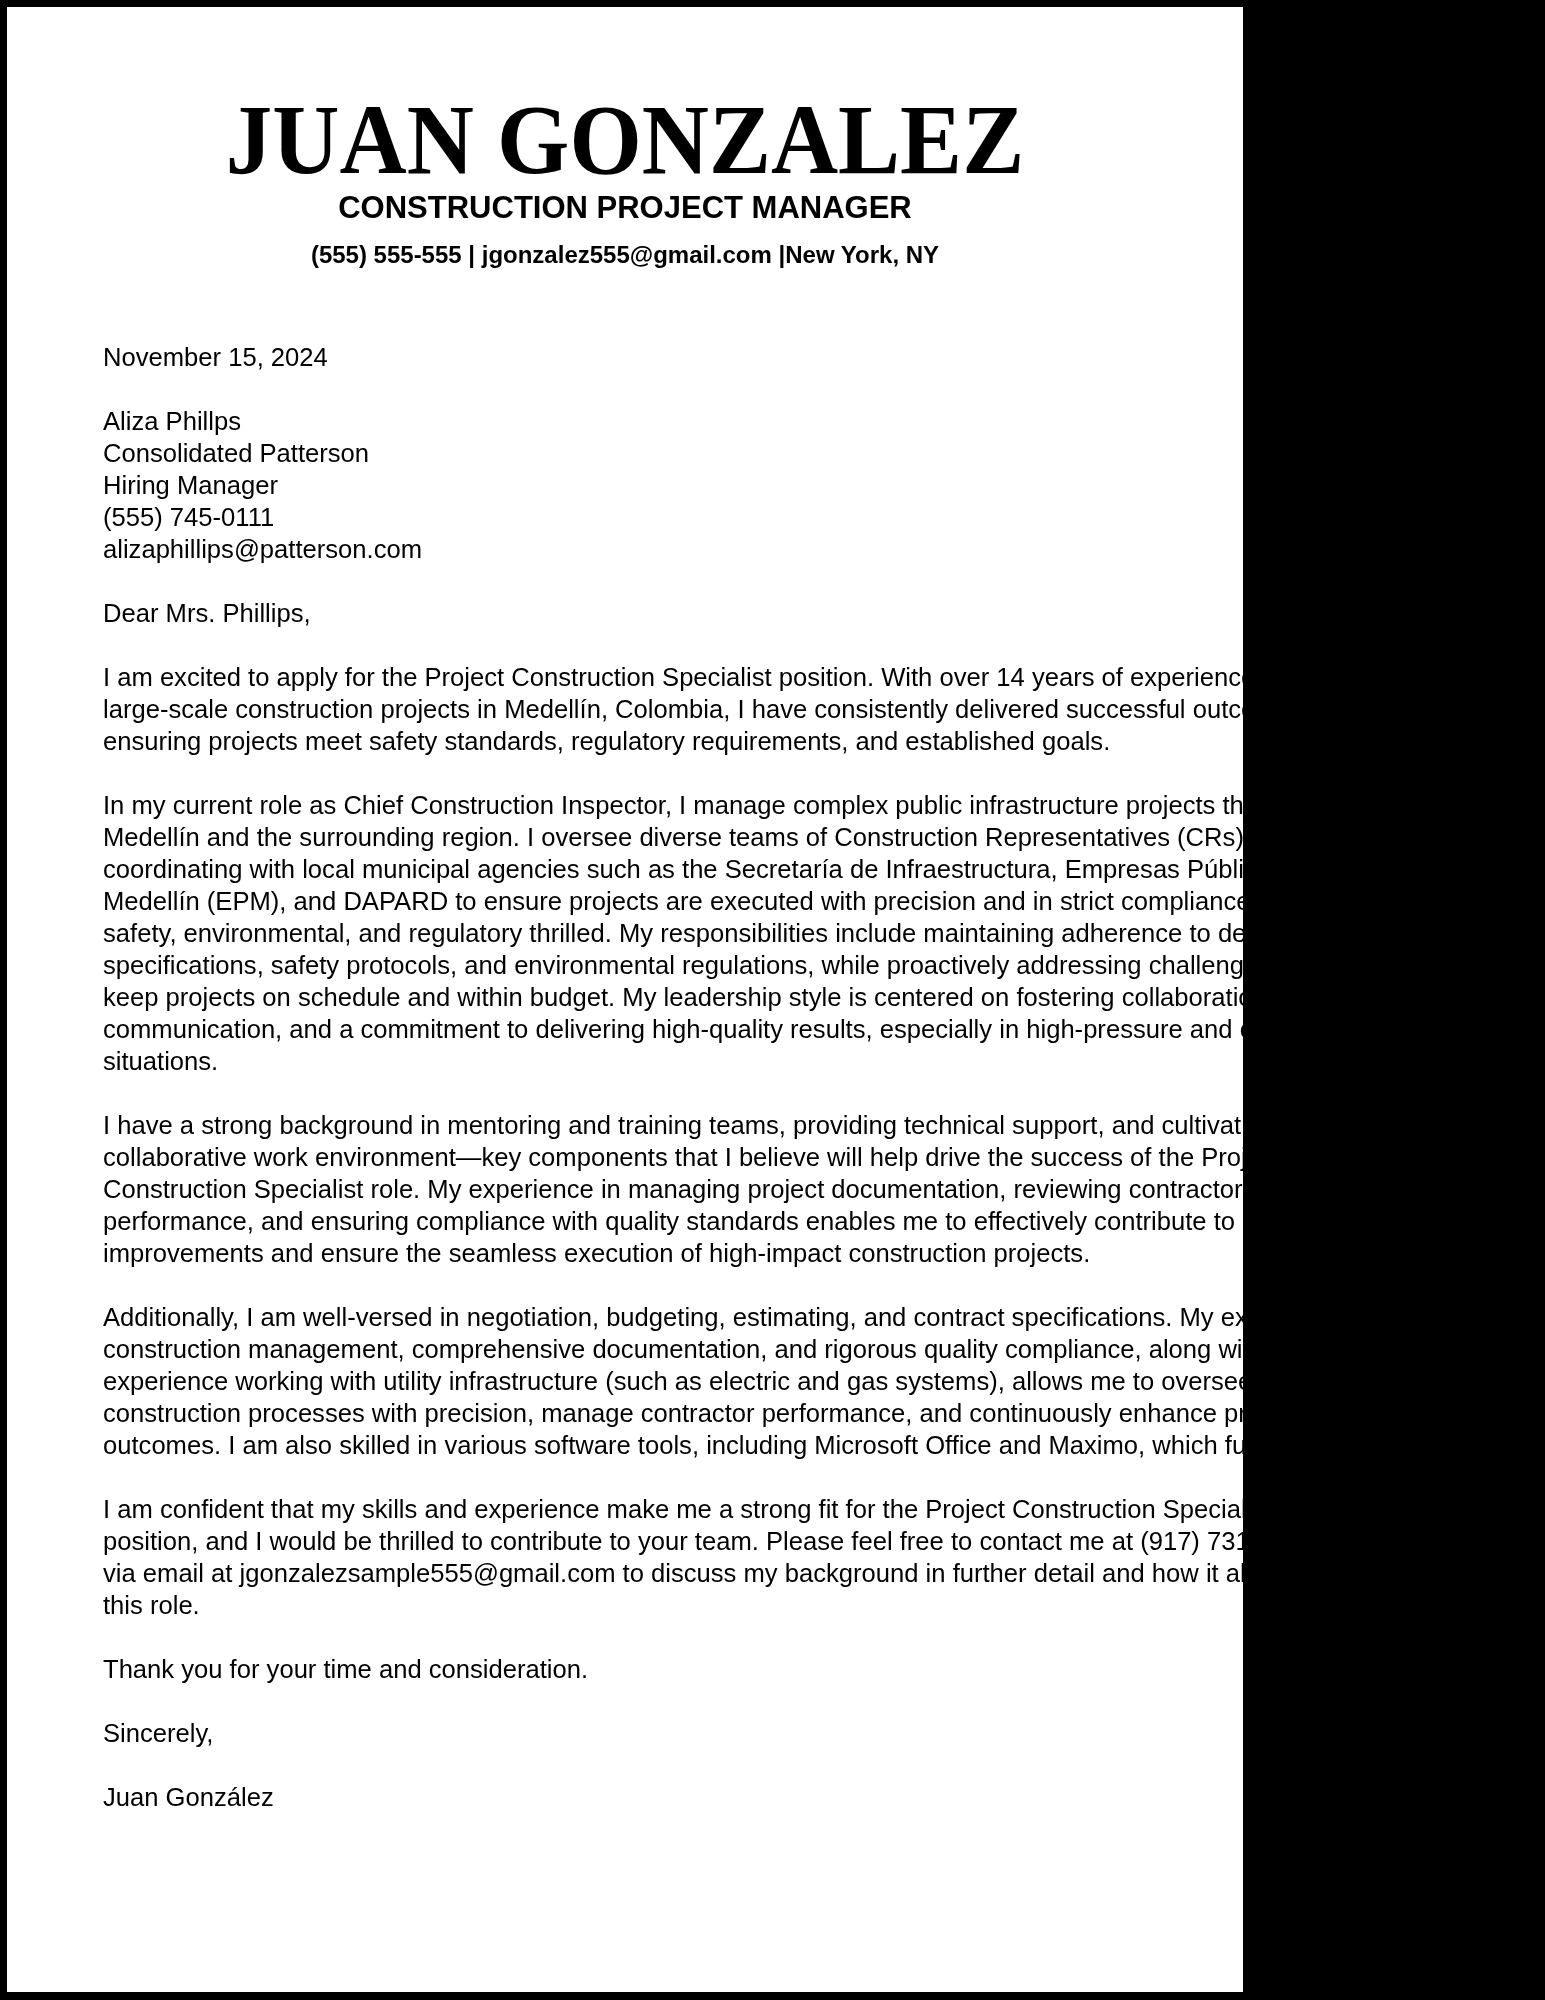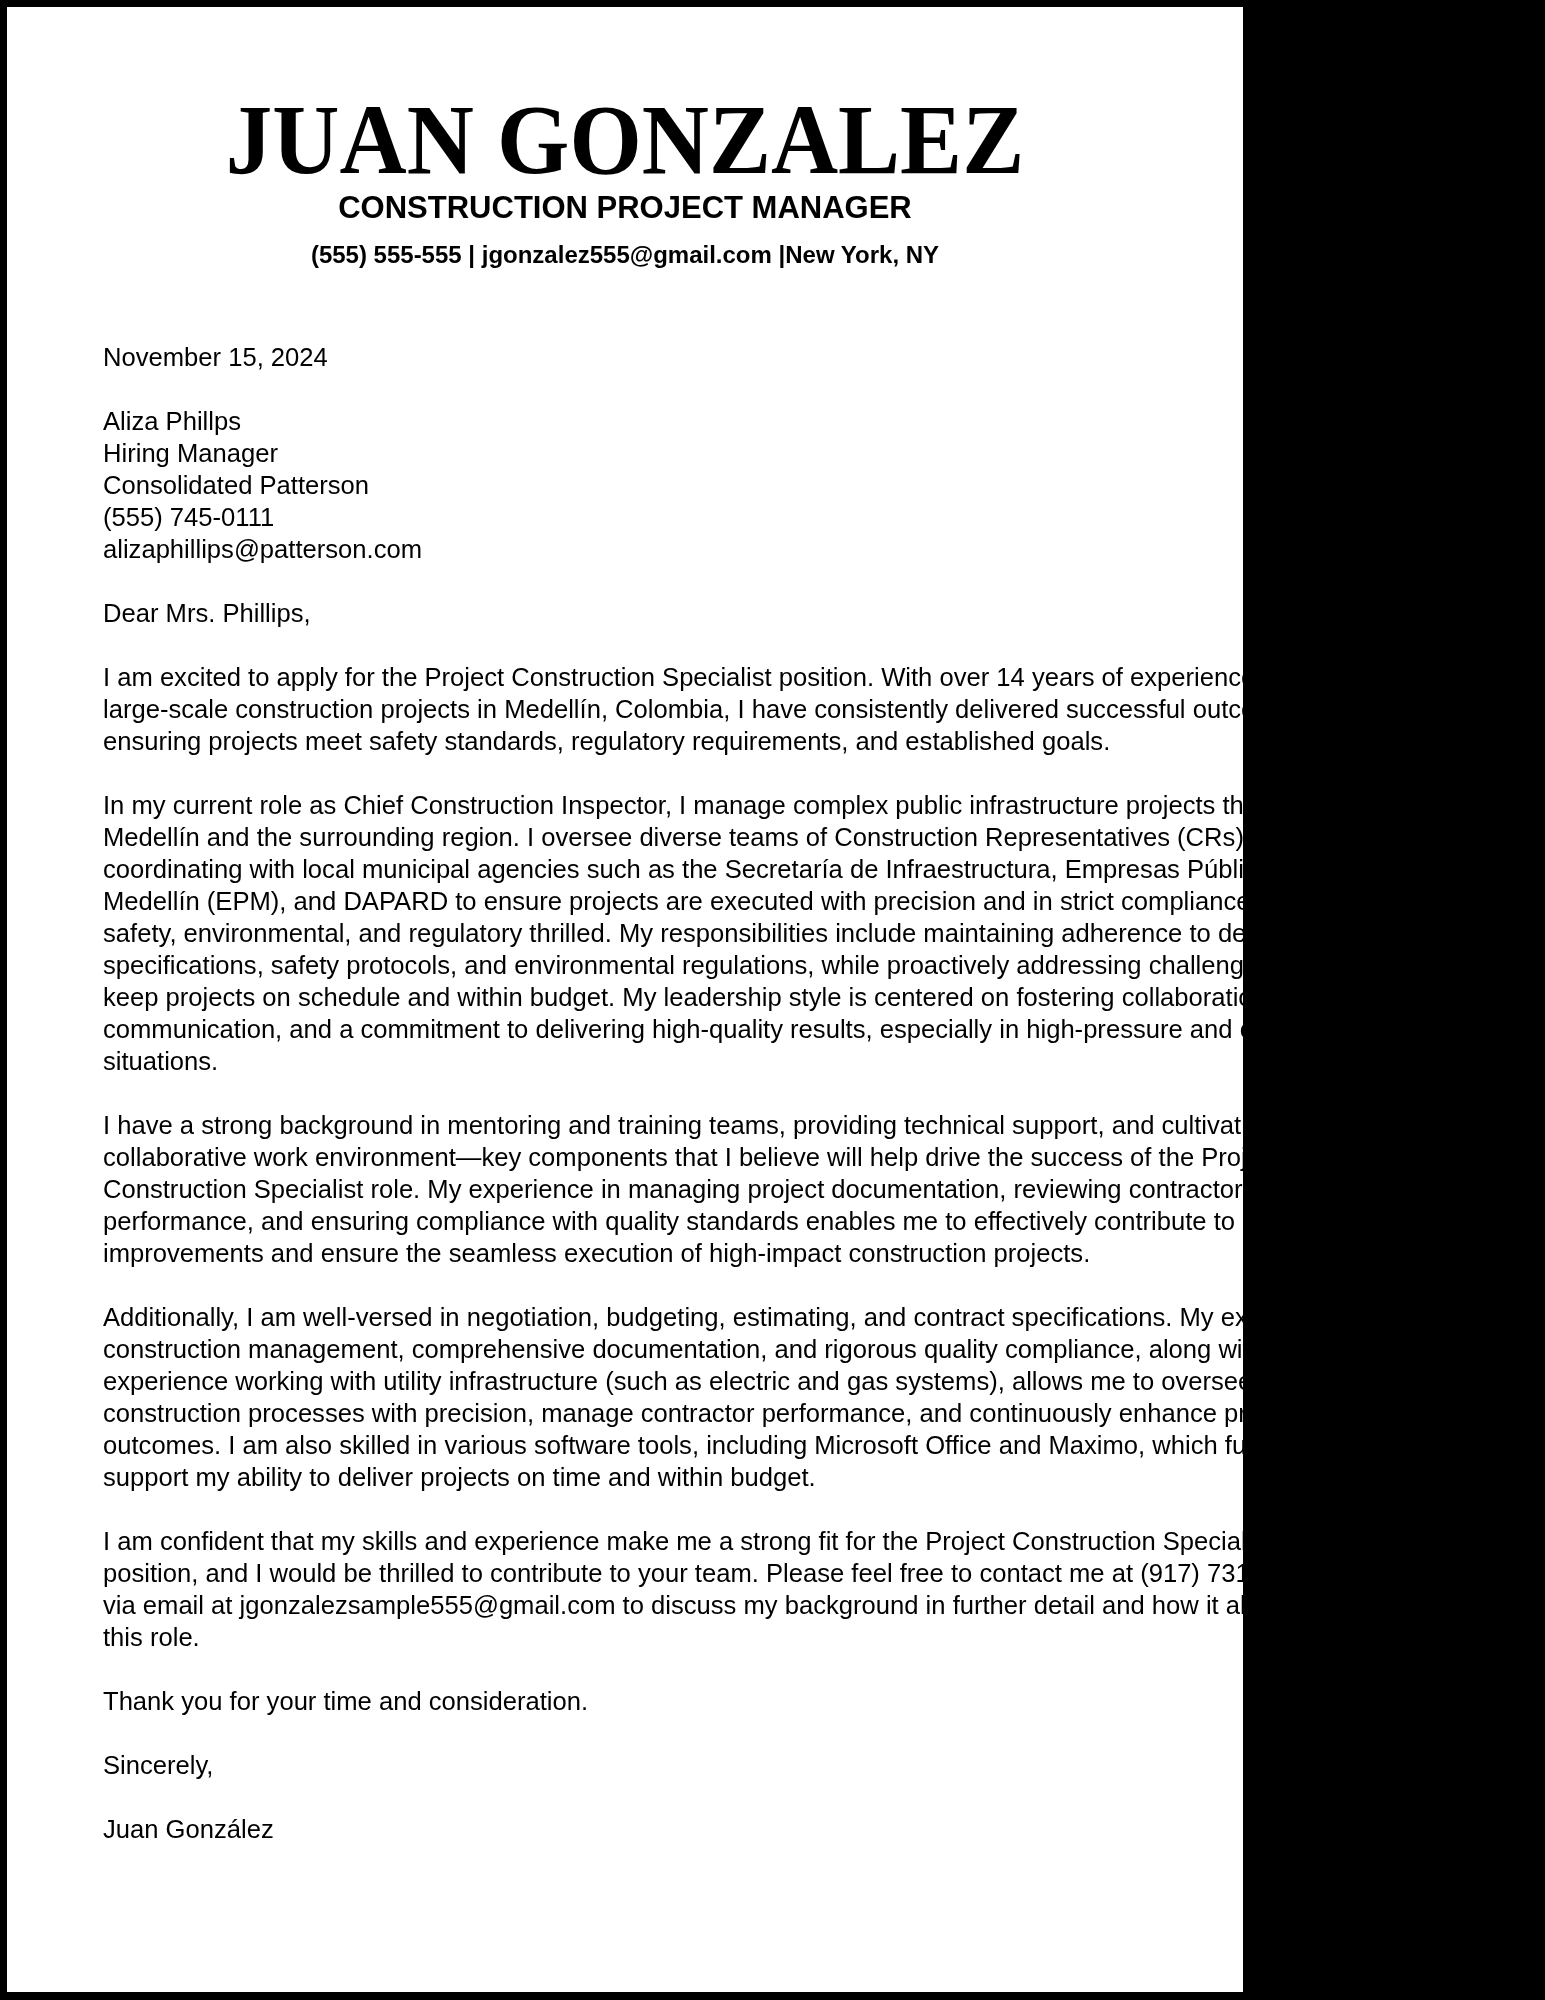--- a/index.html
+++ b/index.html
@@ -95,22 +95,22 @@
   </div>
 
   <div class="body">
 
     <div class="block">
       <span class="line">November 15, 2024</span>
     </div>
 
     <div class="block">
       <span class="line">Aliza Phillps</span>
+      <span class="line">Consolidated Patterson</span>
       <span class="line">Hiring Manager</span>
-      <span class="line">Consolidated Patterson</span>
       <span class="line">(555) 745-0111</span>
       <span class="line">alizaphillips@patterson.com</span>
     </div>
 
     <div class="block">
       <span class="line">Dear Mrs. Phillips,</span>
     </div>
 
     <div class="block">
       <span class="line">I am excited to apply for the Project Construction Specialist position. With over 14 years of experience leading</span>
@@ -137,21 +137,20 @@
       <span class="line">performance, and ensuring compliance with quality standards enables me to effectively contribute to process</span>
       <span class="line">improvements and ensure the seamless execution of high-impact construction projects.</span>
     </div>
 
     <div class="block">
       <span class="line">Additionally, I am well-versed in negotiation, budgeting, estimating, and contract specifications. My expertise in</span>
       <span class="line">construction management, comprehensive documentation, and rigorous quality compliance, along with my</span>
       <span class="line">experience working with utility infrastructure (such as electric and gas systems), allows me to oversee</span>
       <span class="line">construction processes with precision, manage contractor performance, and continuously enhance project</span>
       <span class="line">outcomes. I am also skilled in various software tools, including Microsoft Office and Maximo, which further</span>
-      <span class="line">support my ability to deliver projects on time and within budget.</span>
     </div>
 
     <div class="block">
       <span class="line">I am confident that my skills and experience make me a strong fit for the Project Construction Specialist</span>
       <span class="line">position, and I would be thrilled to contribute to your team. Please feel free to contact me at (917) 731-2028 or</span>
       <span class="line">via email at jgonzalezsample555@gmail.com to discuss my background in further detail and how it aligns with</span>
       <span class="line">this role.</span>
     </div>
 
     <div class="block">

